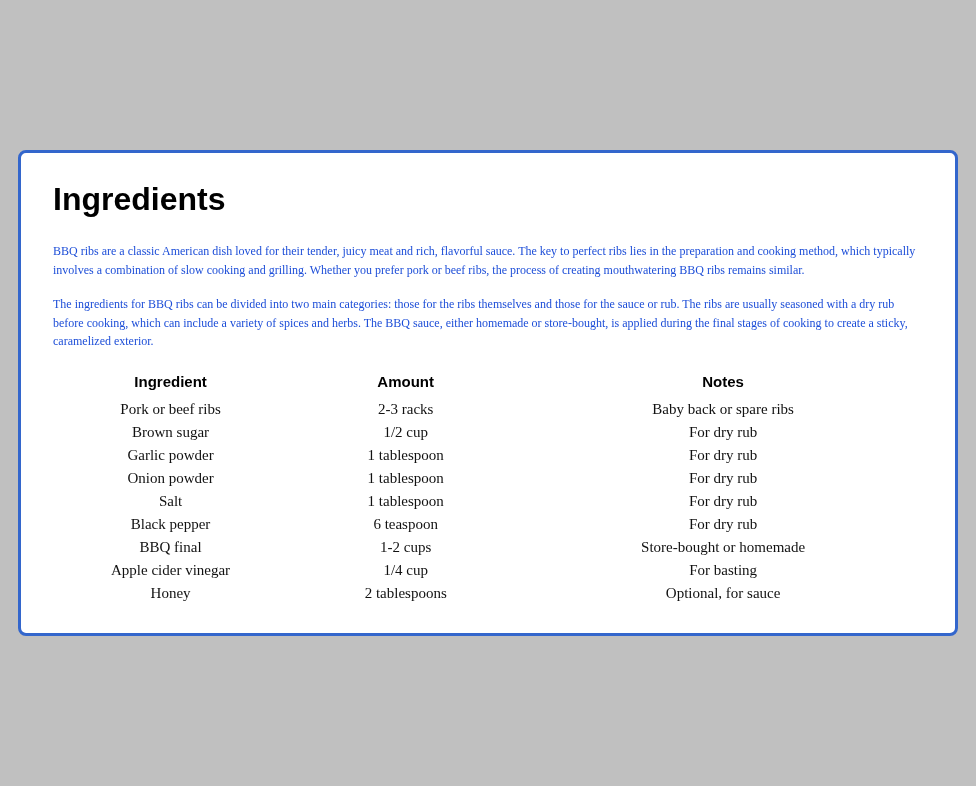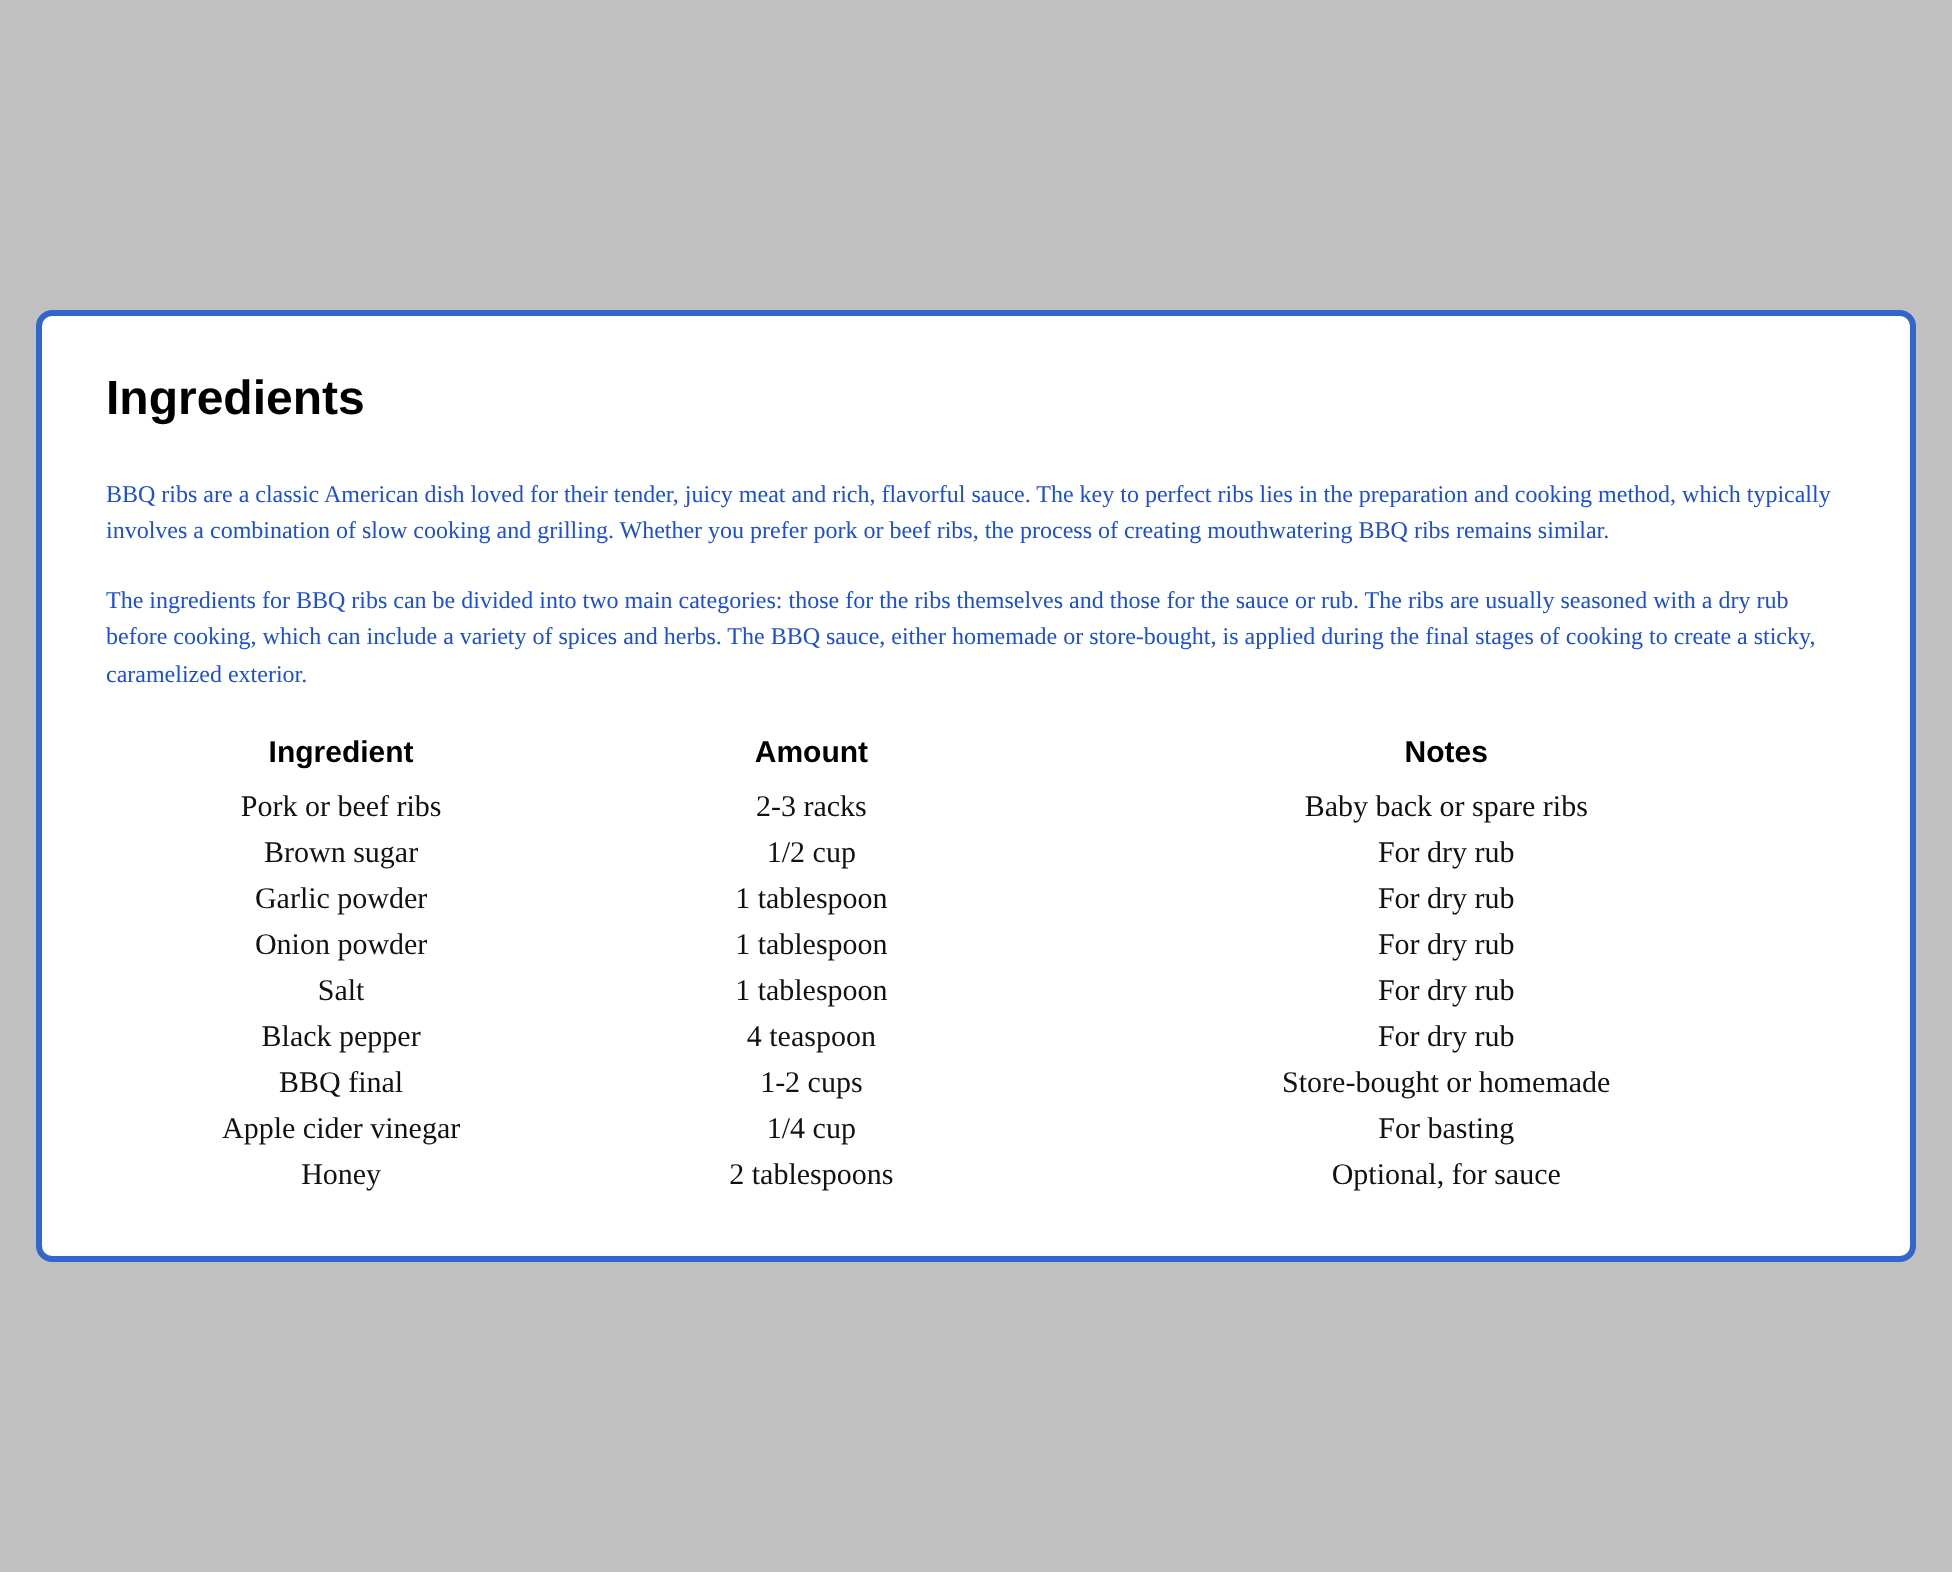--- a/index.html
+++ b/index.html
@@ -19,21 +19,21 @@
 
     .card {
       width: 940px;
       background: #ffffff;
       border: 3px solid #3366cc;
       border-radius: 8px;
       padding: 28px 32px 28px 32px;
     }
 
     .title {
-      font-size: 24px;
+      font-size: 32px;
       font-weight: bold;
       margin-bottom: 24px;
       font-family: Arial, sans-serif;
     }
 
     .description {
       font-size: 12px;
       line-height: 1.55;
       margin-bottom: 16px;
       color: #1d4ed8;
@@ -108,21 +108,21 @@
           <td>1 tablespoon</td>
           <td>For dry rub</td>
         </tr>
         <tr>
           <td>Salt</td>
           <td>1 tablespoon</td>
           <td>For dry rub</td>
         </tr>
         <tr>
           <td>Black pepper</td>
-          <td>4 teaspoon</td>
+          <td>6 teaspoon</td>
           <td>For dry rub</td>
         </tr>
         <tr>
           <td>BBQ final</td>
           <td>1-2 cups</td>
           <td>Store-bought or homemade</td>
         </tr>
         <tr>
           <td>Apple cider vinegar</td>
           <td>1/4 cup</td>

